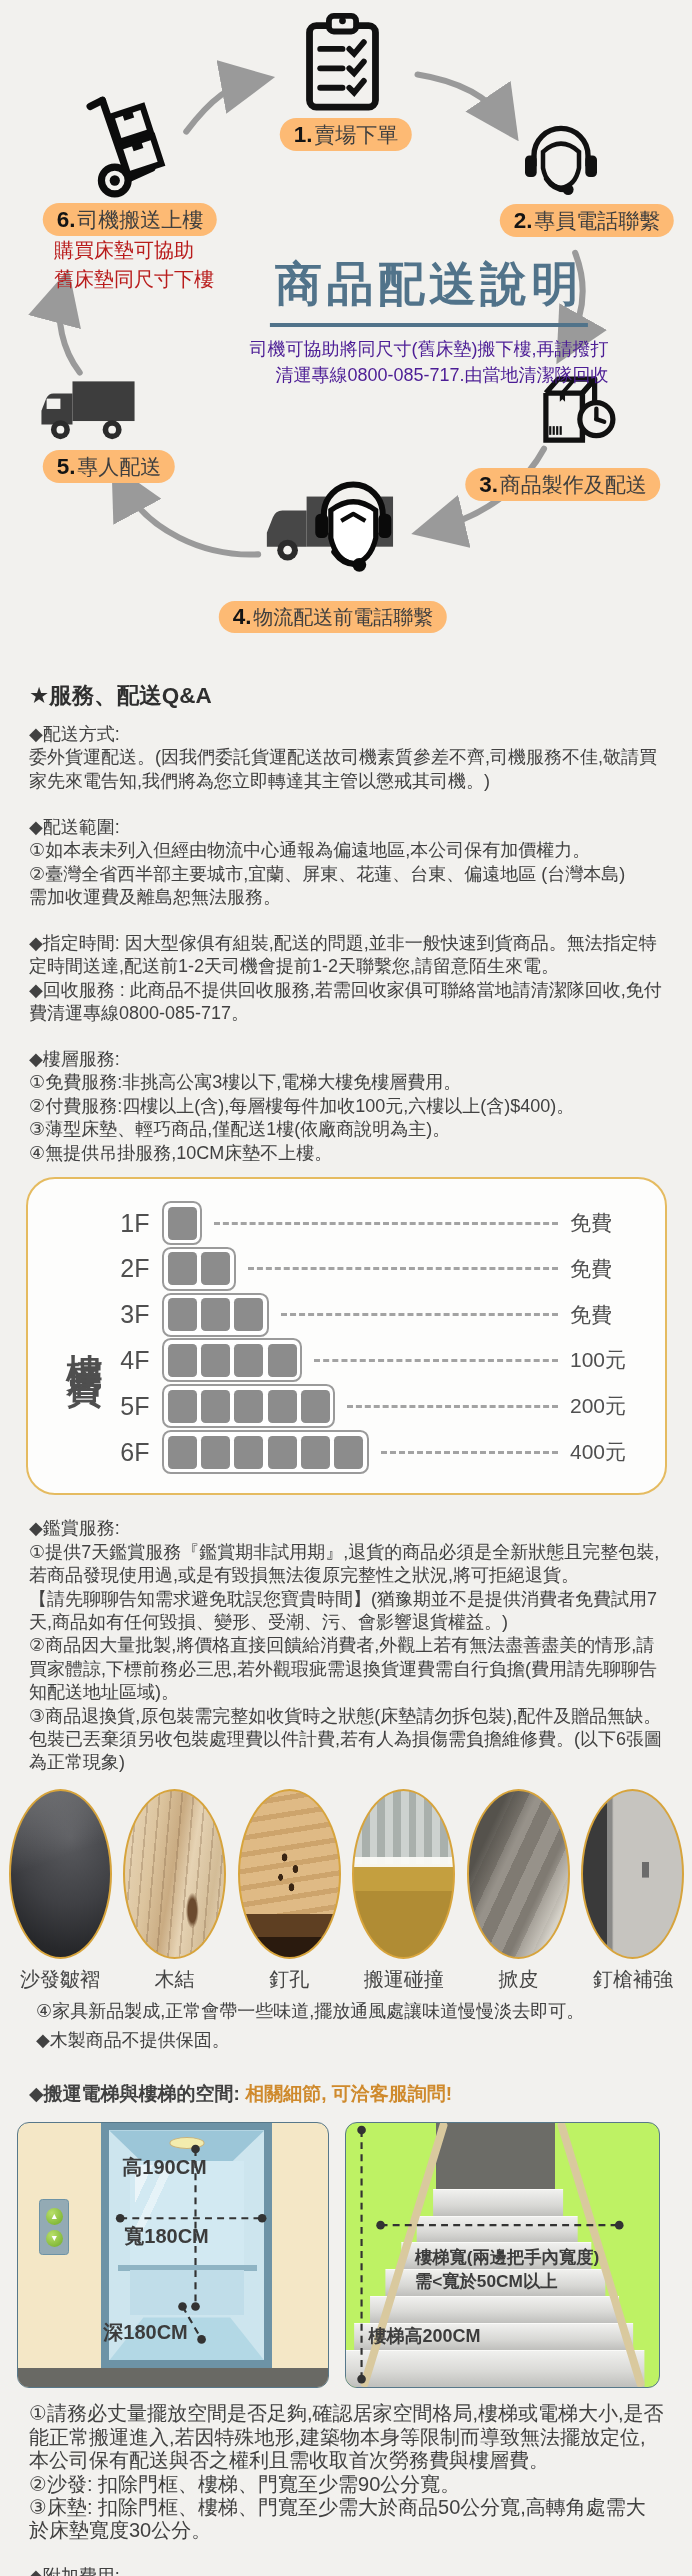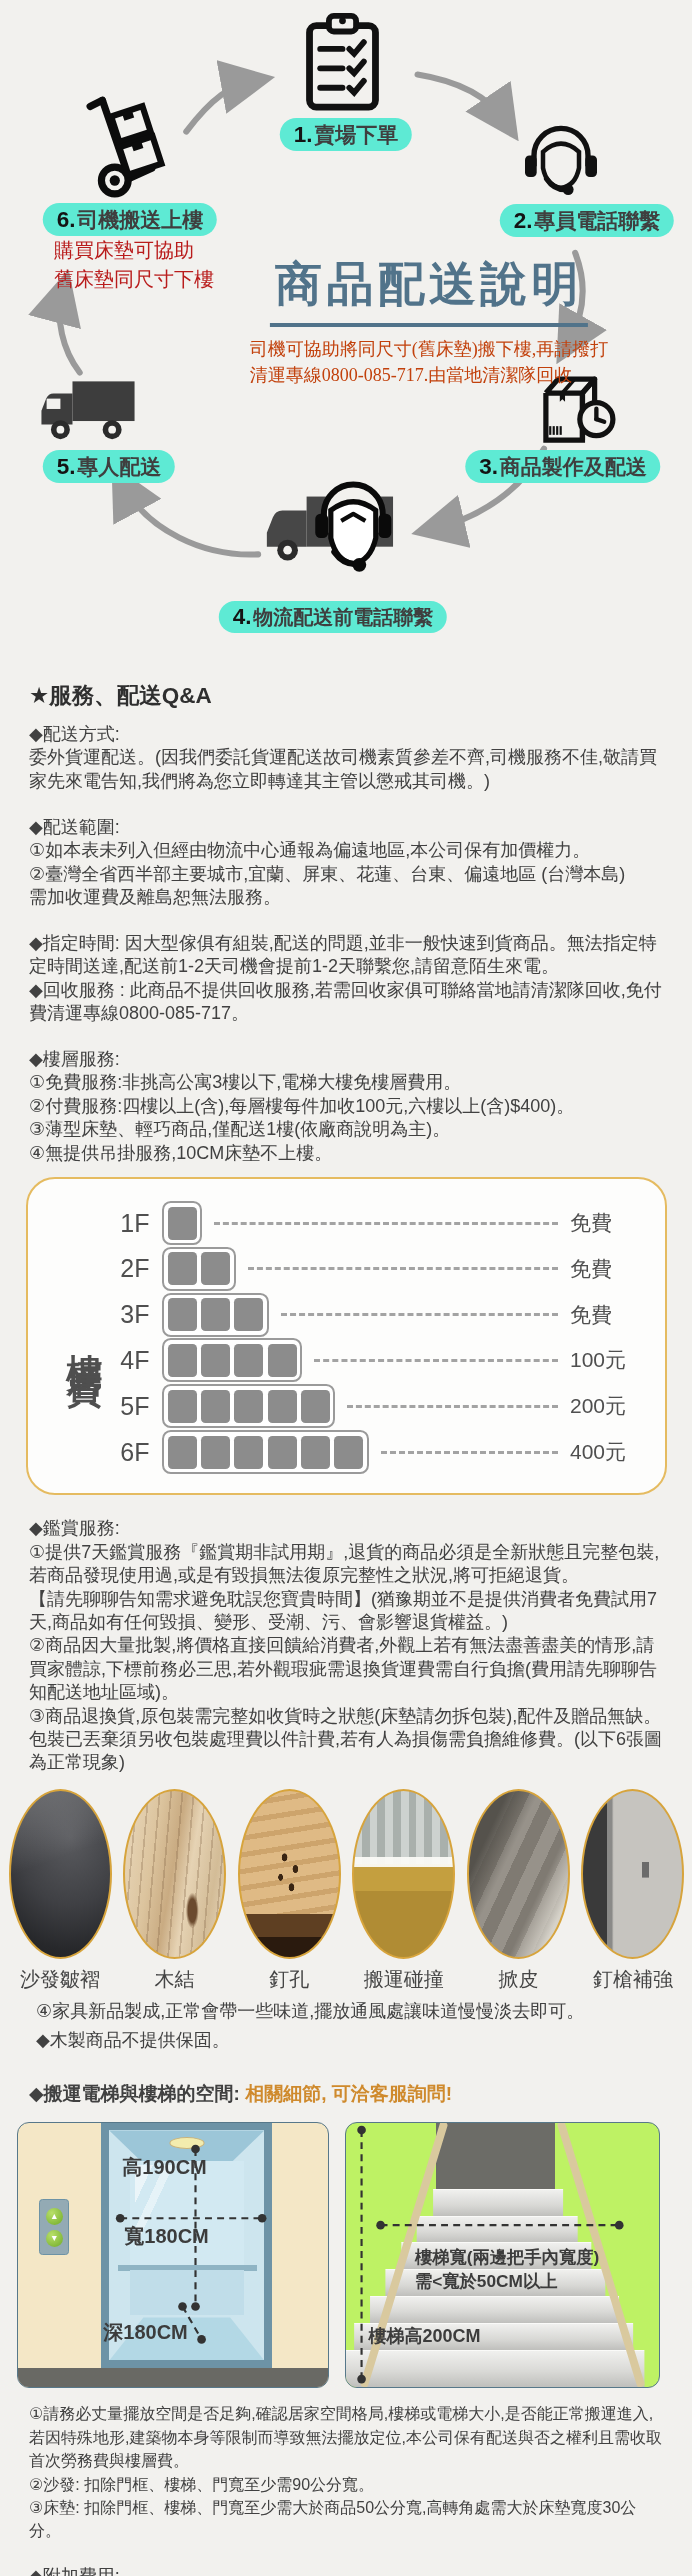--- a/index.html
+++ b/index.html
@@ -7,33 +7,33 @@
     width:693px;height:2576px;overflow:hidden;position:relative;
     background:#f2f1ee;
     font-family:"Liberation Sans","DejaVu Sans",sans-serif;
     color:#434343;
   }
   
   .diagram{position:relative;width:693px;height:654px;}
   .abs{position:absolute;}
   .pill{
     position:absolute;transform:translateX(-50%);
-    background:#5eead4;border-radius:865px;padding:2.6px 14px;
-    font-size:21px;font-weight:bold;color:#3f3f3f;white-space:nowrap;
+    background:#fdba74;border-radius:865px;padding:2.6px 14px;
+    font-size:21px;font-weight:normal;color:#3f3f3f;white-space:nowrap;
   }
   .pill b{color:#141414;font-size:22.5px;margin-right:1.7px;}
   .step-note{position:absolute;font-size:20px;color:#b91c1c;line-height:29px;}
   .main-title{
     position:absolute;left:429px;top:253px;transform:translateX(-50%);
     font-size:47px;font-weight:bold;color:#51738a;letter-spacing:4.3px;
     border-bottom:4.3px solid #51738a;padding:0 5.2px 7px 5.2px;white-space:nowrap;
   }
   .subtitle{
     position:absolute;left:429px;top:336px;transform:translateX(-50%);
-    font-size:18px;color:#c2410c;text-align:left;line-height:26px;white-space:nowrap;font-family:Liberation Serif, serif;
+    font-size:18px;color:#4c1d95;text-align:right;line-height:26px;white-space:nowrap;
   }
   .arrows{position:absolute;left:0;top:0;pointer-events:none;}
   
   .content{padding:0 29px;}
   .qa-heading{font-size:22.5px;font-weight:bold;color:#2f2f2f;margin:26px 0 12px 0;}
   .para{font-size:18px;line-height:22.5px;color:#414141;margin:7px;}
   .sec{margin-bottom:22.5px;}
   .sec .t{font-size:18px;line-height:23.4px;color:#414141;}
   
   .floorbox{
@@ -123,21 +123,21 @@
   
   .stairtop{position:absolute;left:90px;top:0;width:119px;height:66px;background:#6c6c67;}
   .step{position:absolute;left:50%;transform:translateX(-53%);
      background:linear-gradient(180deg,#f0f0ee 0%,#d9d9d6 55%,#bdbdba 100%);
      border-top:1.7px solid #fafaf8;height:27px;}
   .railing{position:absolute;width:7.8px;height:277px;background:#d9c99e;border-radius:3.5px;top:-7px;}
   .railing.l{left:54px;transform:rotate(17deg);}
   .railing.r{right:54px;transform:rotate(-17deg);}
   .slabel1{font-size:17.3px;font-weight:bold;line-height:23.4px;}
   
-  .bsec-title{font-size:16px;line-height:23.4px;color:#414141;}.gap26{height:22.5px;}
+  .bsec-title{font-size:20px;line-height:23.4px;color:#414141;}.gap26{height:22.5px;}
 </style>
 </head>
 <body>
 
 <div class="diagram">
 
   <svg class="arrows" width="693" height="654" viewBox="0 0 800 755">
     <defs>
       <marker id="ah" markerWidth="9" markerHeight="9" refX="5" refY="4.5" orient="auto">
         <path d="M0,0 L9,4.5 L0,9 z" fill="#9a9a9a"></path>
@@ -191,21 +191,21 @@
     <g stroke="#111" stroke-width="2.5">
         <line x1="29" y1="72" x2="29" y2="82"></line>
         <line x1="33" y1="72" x2="33" y2="82"></line>
         <line x1="37" y1="72" x2="37" y2="82"></line>
         <line x1="41" y1="72" x2="41" y2="82"></line>
       </g>
     <circle cx="82" cy="64" r="19" fill="#f2f1ee" stroke="#111" stroke-width="6"></circle>
     <line x1="82" y1="64" x2="82" y2="52" stroke="#111" stroke-width="5" stroke-linecap="round"></line>
     <line x1="82" y1="64" x2="91" y2="67" stroke="#111" stroke-width="5" stroke-linecap="round"></line>
   </svg>
-  <div class="pill" style="left:563px;top:450px">
+  <div class="pill" style="left:563px;top:468px">
     <b>3.</b><span>商品製作及配送</span>
   </div>
 
   <svg class="abs" style="left:258px;top:481px" width="156" height="121" viewBox="0 0 180 140">
     <rect x="56" y="18" width="100" height="58" fill="#474747"></rect>
     <path d="M56,34 L28,34 Q20,34 17,42 L10,60 L10,76 L56,76 Z" fill="#474747"></path>
     <circle cx="34" cy="80" r="12" fill="#2b2b2b"></circle>
       <circle cx="34" cy="80" r="5" fill="#f2f1ee"></circle>
     <circle cx="120" cy="80" r="12" fill="#2b2b2b"></circle>
       <circle cx="120" cy="80" r="5" fill="#f2f1ee"></circle>

